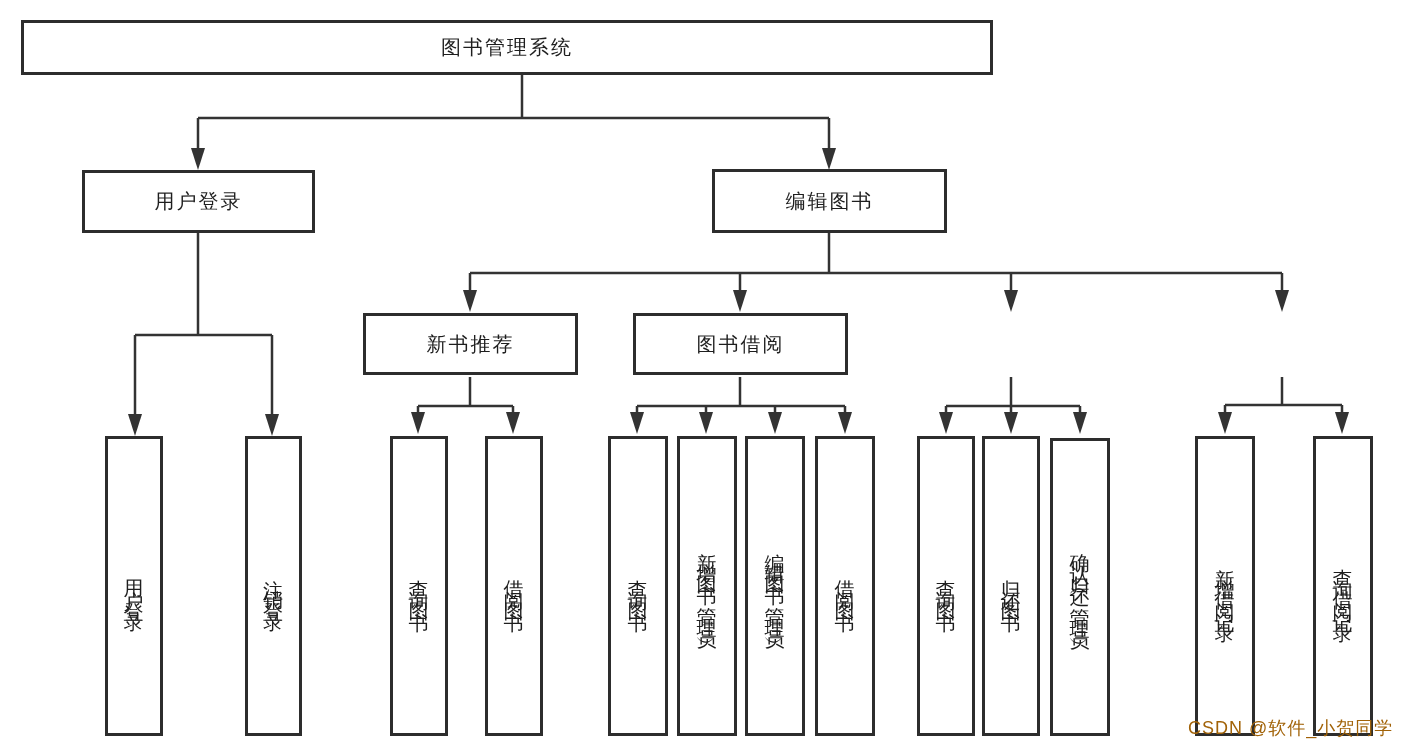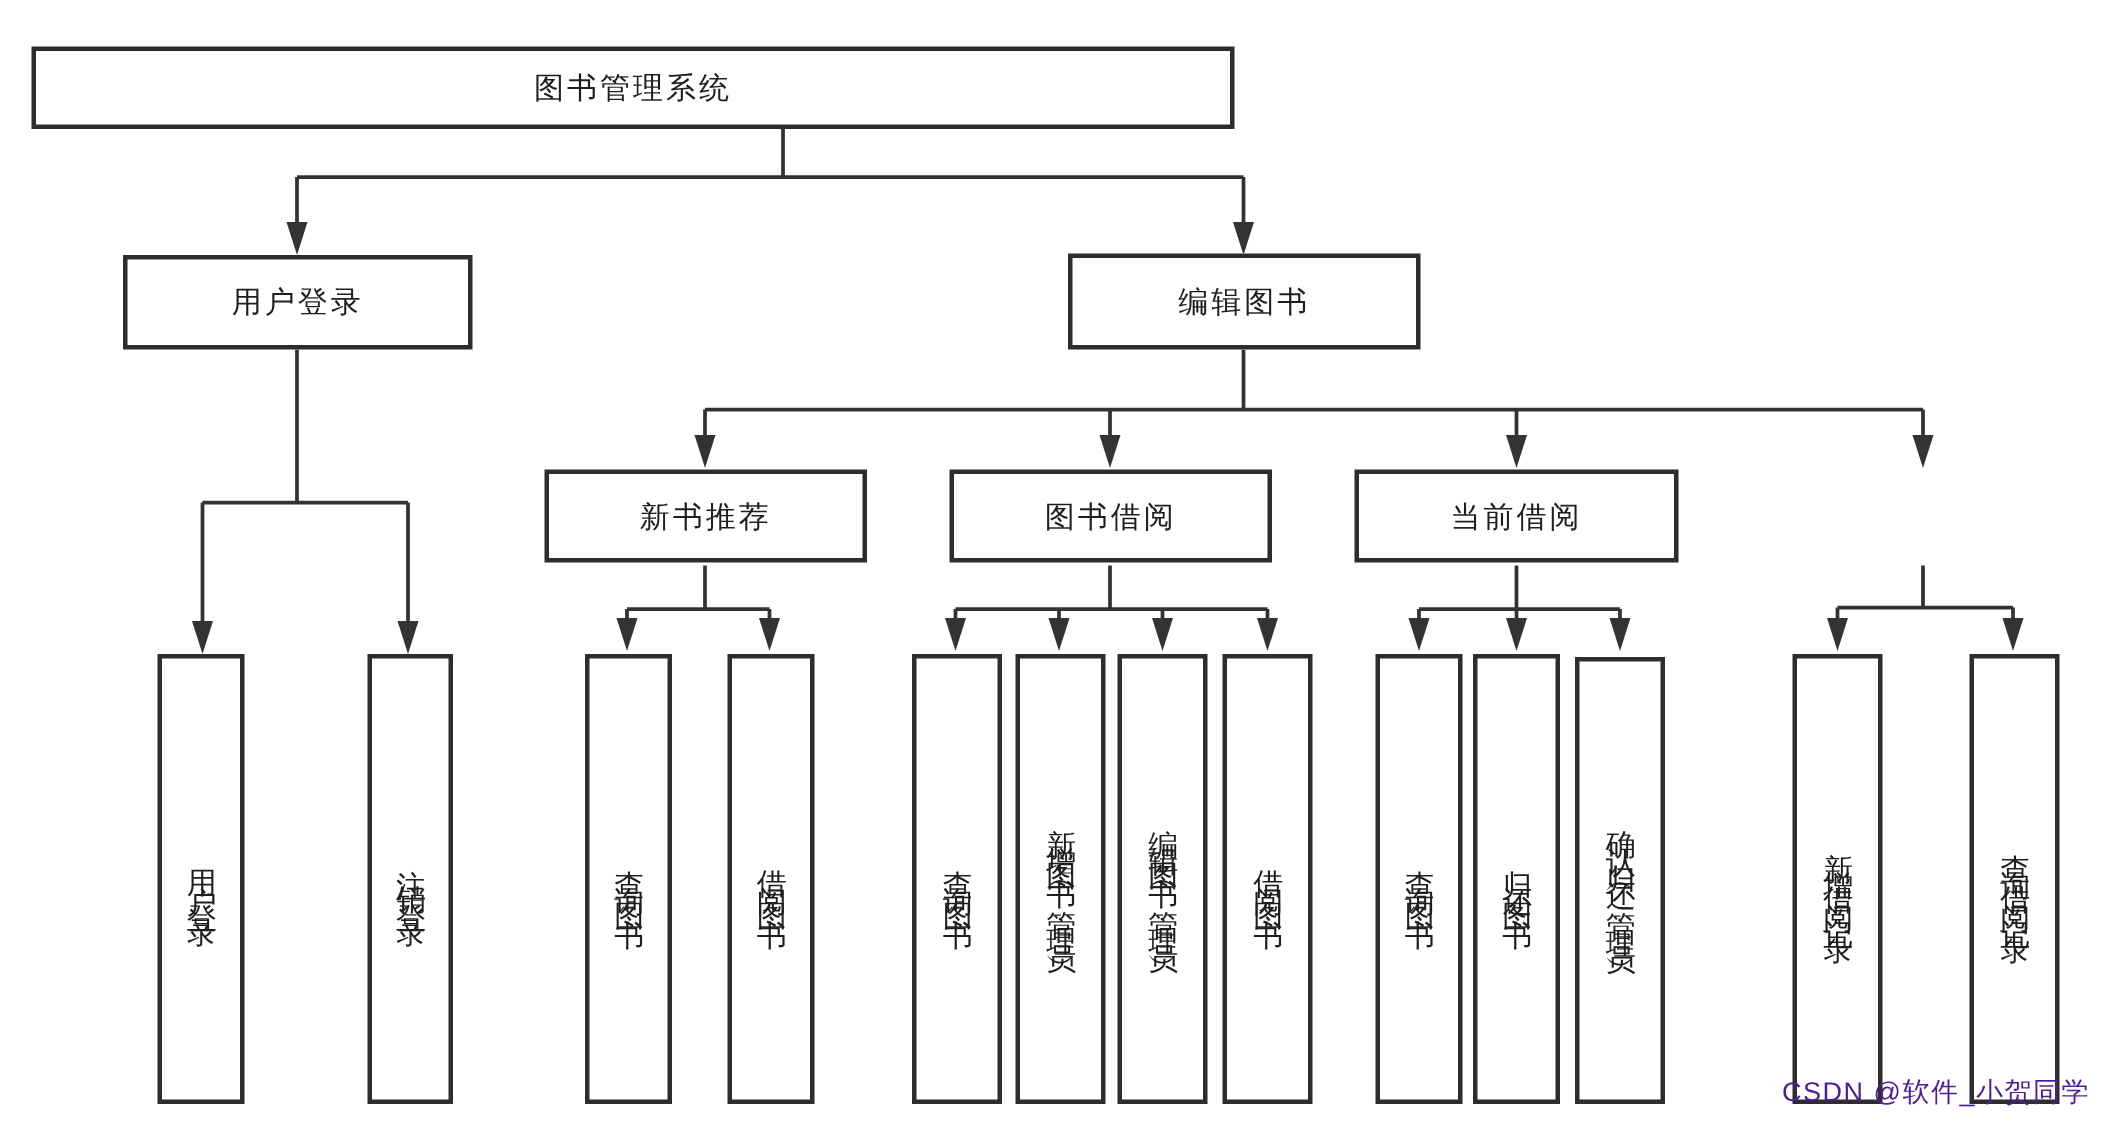--- a/index.html
+++ b/index.html
@@ -38,21 +38,21 @@
     text-orientation: mixed;
     letter-spacing: 11px;
     line-height: 1;
     white-space: normal;
   }
   .watermark {
     position: absolute;
     left: 1188px;
     top: 716px;
     font-size: 18px;
-    color: #4c1d95;
+    color: #a16207;
     letter-spacing: 1px;
     z-index: 5;
     white-space: nowrap;
   }
 </style>
 </head>
 <body>
 
 <div class="stage">
 
@@ -115,39 +115,36 @@
       <polygon points="768,412 782,412 775,434"></polygon>
       <polygon points="838,412 852,412 845,434"></polygon>
       <polygon points="939,412 953,412 946,434"></polygon>
       <polygon points="1004,412 1018,412 1011,434"></polygon>
       <polygon points="1073,412 1087,412 1080,434"></polygon>
       <polygon points="1218,412 1232,412 1225,434"></polygon>
       <polygon points="1335,412 1349,412 1342,434"></polygon>
     </g>
   </svg>
 
-  <div class="box" style="left:21px;top:31px;width:802px;height:55px">
+  <div class="box" style="left:21px;top:20px;width:972px;height:55px">
     <span class="lbl">图书管理系统</span>
   </div>
 
   <div class="box" style="left:82px;top:170px;width:233px;height:63px">
     <span class="lbl">用户登录</span>
   </div>
   <div class="box" style="left:712px;top:169px;width:235px;height:64px">
     <span class="lbl">编辑图书</span>
   </div>
 
   <div class="box" style="left:363px;top:313px;width:215px;height:62px">
     <span class="lbl">新书推荐</span>
   </div>
   <div class="box" style="left:633px;top:313px;width:215px;height:62px">
     <span class="lbl">图书借阅</span>
-  </div>
-  <div class="box" style="left:903px;top:313px;width:216px;height:62px">
-    <span class="lbl">当前借阅</span>
   </div>
 
   <div class="box vbox" style="left:105px;top:436px;width:58px;height:300px">
     <span class="lbl">用户登录</span>
   </div>
   <div class="box vbox" style="left:245px;top:436px;width:57px;height:300px">
     <span class="lbl">注销登录</span>
   </div>
 
   <div class="box vbox" style="left:390px;top:436px;width:58px;height:300px">

